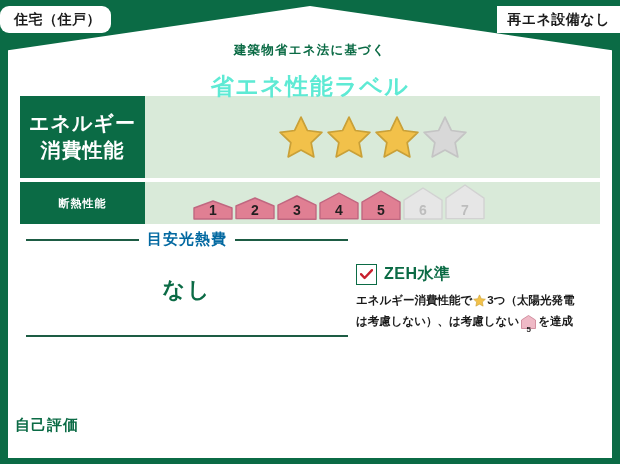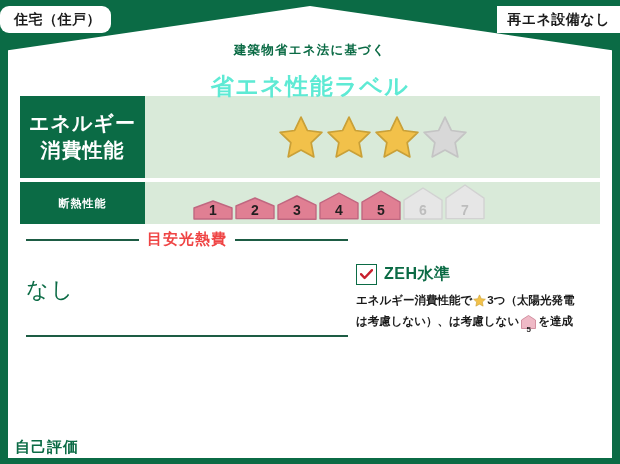--- a/index.html
+++ b/index.html
@@ -88,26 +88,26 @@
   }
   .house-num.off{color:#bdbdbd;}
 
   
   .lower{position:relative;margin-top:6px;height:auto;}
   .cost-head{
     display:flex;align-items:center;width:322px;margin:6px 0 0 6px;
   }
   .cost-head .rule{flex:1;height:2px;background:#1d5c44;}
   .cost-head .cap{
-    font-size:15px;font-weight:700;color:#ef4444;padding:0 8px;
+    font-size:15px;font-weight:700;color:#0369a1;padding:0 8px;
     letter-spacing:1px;white-space:nowrap;
   }
   .cost-value{
-    width:322px;margin-left:6px;text-align:left;
-    font-size:22px;font-weight:400;color:#0b6b45;
+    width:322px;margin-left:6px;text-align:center;
+    font-size:22px;font-weight:700;color:#0b6b45;
     padding:26px 0 30px;letter-spacing:2px;
   }
   .cost-rule-bottom{
     width:322px;height:2px;background:#1d5c44;margin-left:6px;
   }
 
   
   .zeh{
     position:absolute;left:336px;top:34px;width:250px;
   }
@@ -125,21 +125,21 @@
   .inline-star{vertical-align:-3px;margin:0 1px;}
   .inline-house{vertical-align:-4px;margin:0 2px;position:relative;display:inline-block;}
   .inline-house .n{
     position:absolute;left:0;right:0;bottom:1px;text-align:center;
     font-size:8px;font-weight:700;color:#231f20;line-height:1;
   }
 
   
   .footer{
     position:absolute;left:8px;right:8px;bottom:6px;height:44px;
-    z-index:4;display:flex;align-items:flex-end;gap:20px;
+    z-index:4;display:flex;align-items:flex-start;gap:20px;
   }
   .self-eval{
     background:#ffffff;color:#0b6b45;
     font-size:15px;font-weight:700;letter-spacing:1px;
     padding:3px 7px 4px;line-height:1;white-space:nowrap;
   }
   .prop-name{
     color:#ffffff;font-size:11px;font-weight:700;margin-left:8px;
     letter-spacing:.2px;white-space:nowrap;overflow:hidden;
   }

